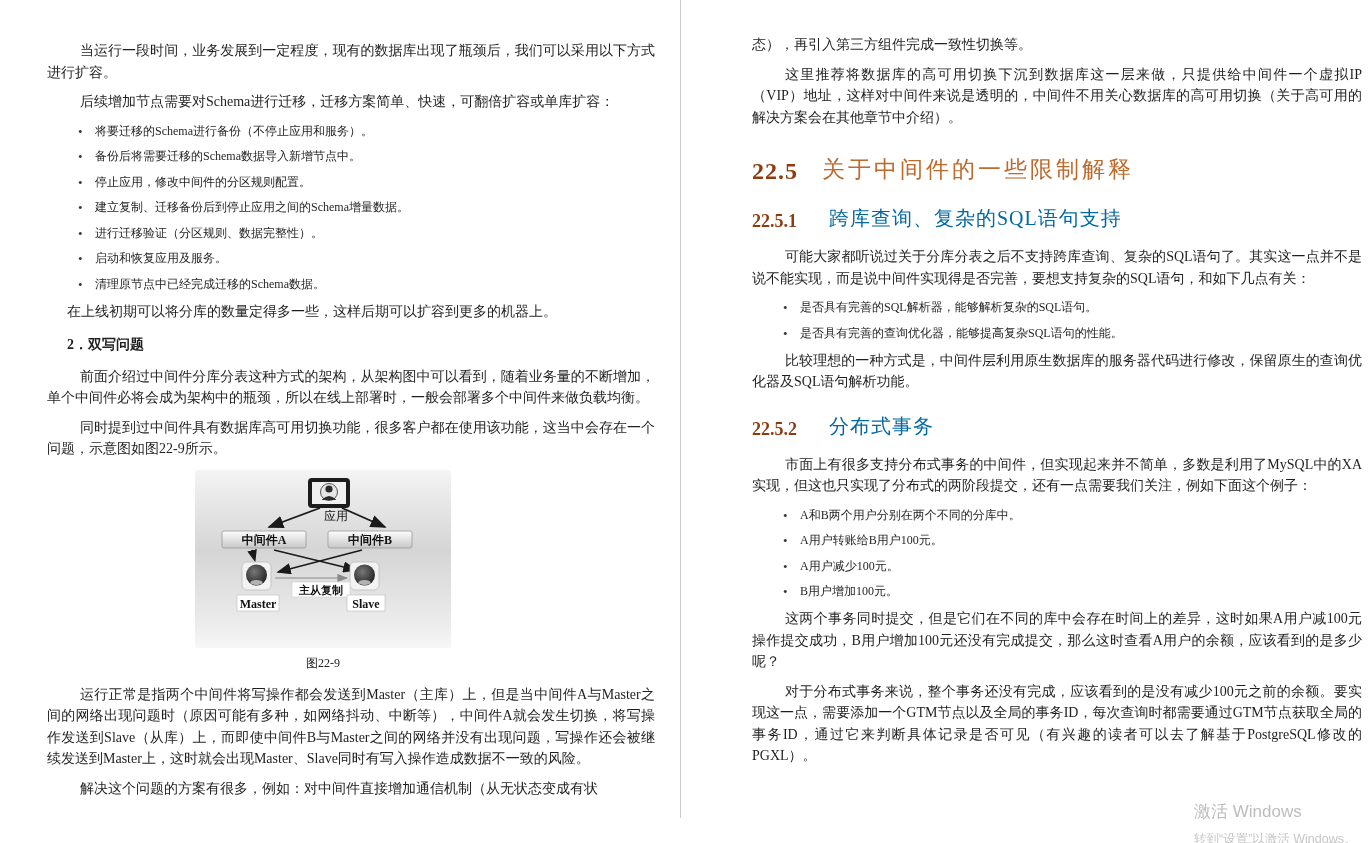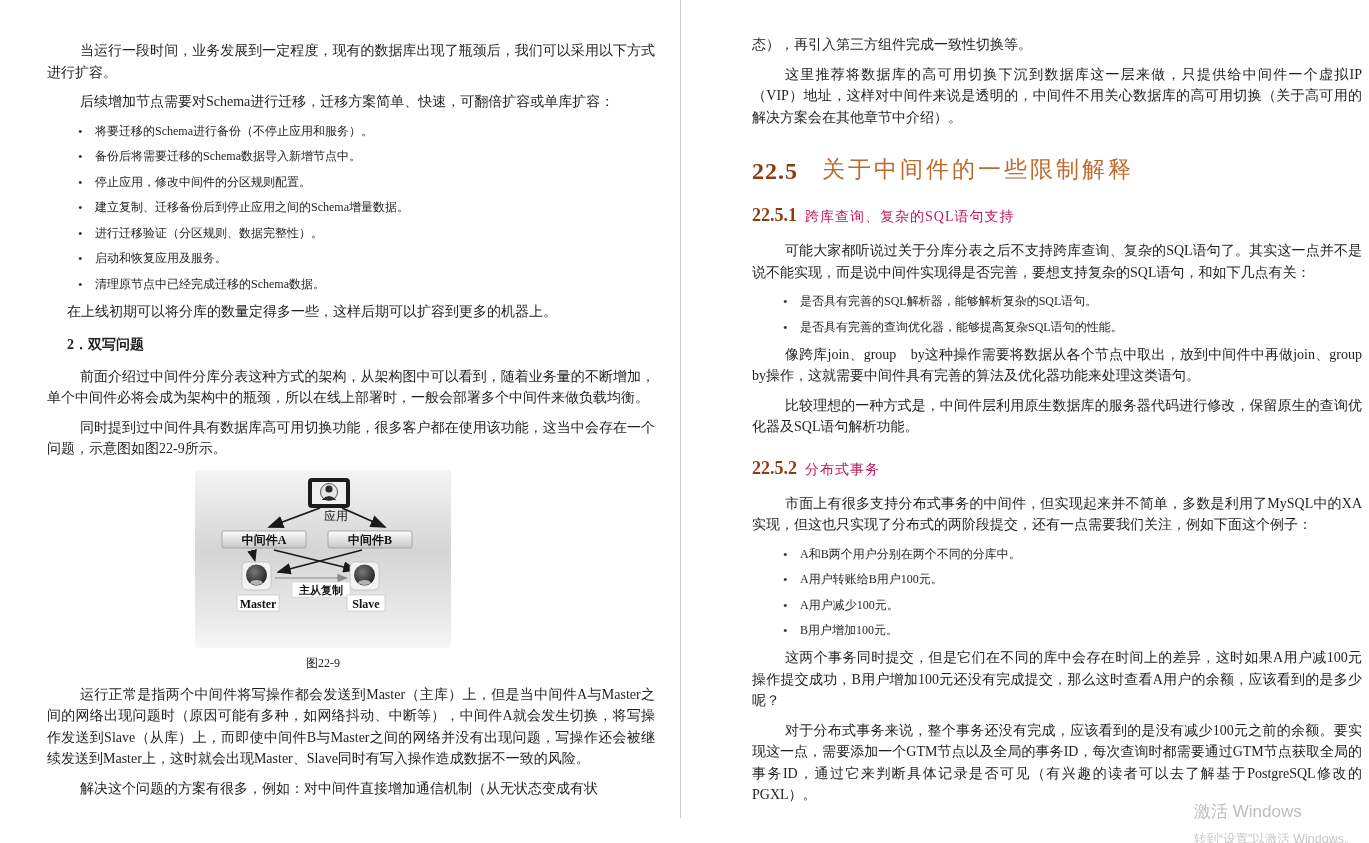--- a/index.html
+++ b/index.html
@@ -18,21 +18,21 @@
   p.hang{text-indent:20px;margin-bottom:12px;}
   p.numitem{text-indent:20px;font-weight:bold;margin:3px 0 10px;}
   ul.bullets{list-style:none;margin:4px 0 6px;padding:0 0 0 48px;}
   ul.bullets li{position:relative;font-size:12px;line-height:21px;margin-bottom:4.5px;text-align:justify;}
   ul.bullets li::before{content:"\2022";position:absolute;left:-17px;top:0;font-size:13px;color:#333;}
   .h1{margin:26px 0 16px;display:flex;align-items:flex-end;}
   .h1 .num{font-size:24px;font-weight:bold;color:#8e3b12;letter-spacing:1px;}
   .h1 .title{font-size:23px;color:#bd6a2d;margin-left:24px;letter-spacing:3px;}
   .h2{margin:20px 0 14px;display:flex;align-items:flex-end;}
   .h2 .num{font-size:18px;font-weight:bold;color:#8e3b12;}
-  .h2 .title{font-size:14px;color:#be185d;margin-left:8px;letter-spacing:1px;}
+  .h2 .title{font-size:20px;color:#0369a1;margin-left:32px;letter-spacing:1px;}
   .figure{margin:10px 0 0 148px;width:307px;}
   .fig-caption{width:256px;margin:3px 0 12px 148px;text-align:center;font-size:12px;color:#222;}
   .fig-svg text{font-family:"Liberation Serif","DejaVu Serif",serif;}
   .wm{position:absolute;font-family:"Liberation Sans","DejaVu Sans",sans-serif;pointer-events:none;}
   .wm1{left:1194px;top:800px;font-size:17px;color:#bdbdbd;}
   .wm2{left:1186px;top:839px;font-size:17px;color:#a3a3a3;}
   .wm3{left:1194px;top:831px;font-size:12.5px;color:#c6c6c6;}
 </style>
 </head>
 <body>
@@ -153,21 +153,20 @@
   <div class="h2">
     <span class="num">22.5.1</span>
     <span class="title">跨库查询、复杂的SQL语句支持</span>
   </div>
 
   <p class="body">可能大家都听说过关于分库分表之后不支持跨库查询、复杂的SQL语句了。其实这一点并不是说不能实现，而是说中间件实现得是否完善，要想支持复杂的SQL语句，和如下几点有关：</p>
   <ul class="bullets">
     <li>是否具有完善的SQL解析器，能够解析复杂的SQL语句。</li>
     <li>是否具有完善的查询优化器，能够提高复杂SQL语句的性能。</li>
   </ul>
-  <p class="body">像跨库join、group　by这种操作需要将数据从各个节点中取出，放到中间件中再做join、group by操作，这就需要中间件具有完善的算法及优化器功能来处理这类语句。</p>
   <p class="body">比较理想的一种方式是，中间件层利用原生数据库的服务器代码进行修改，保留原生的查询优化器及SQL语句解析功能。</p>
 
   <div class="h2">
     <span class="num">22.5.2</span>
     <span class="title">分布式事务</span>
   </div>
 
   <p class="body">市面上有很多支持分布式事务的中间件，但实现起来并不简单，多数是利用了MySQL中的XA实现，但这也只实现了分布式的两阶段提交，还有一点需要我们关注，例如下面这个例子：</p>
   <ul class="bullets">
     <li>A和B两个用户分别在两个不同的分库中。</li>

